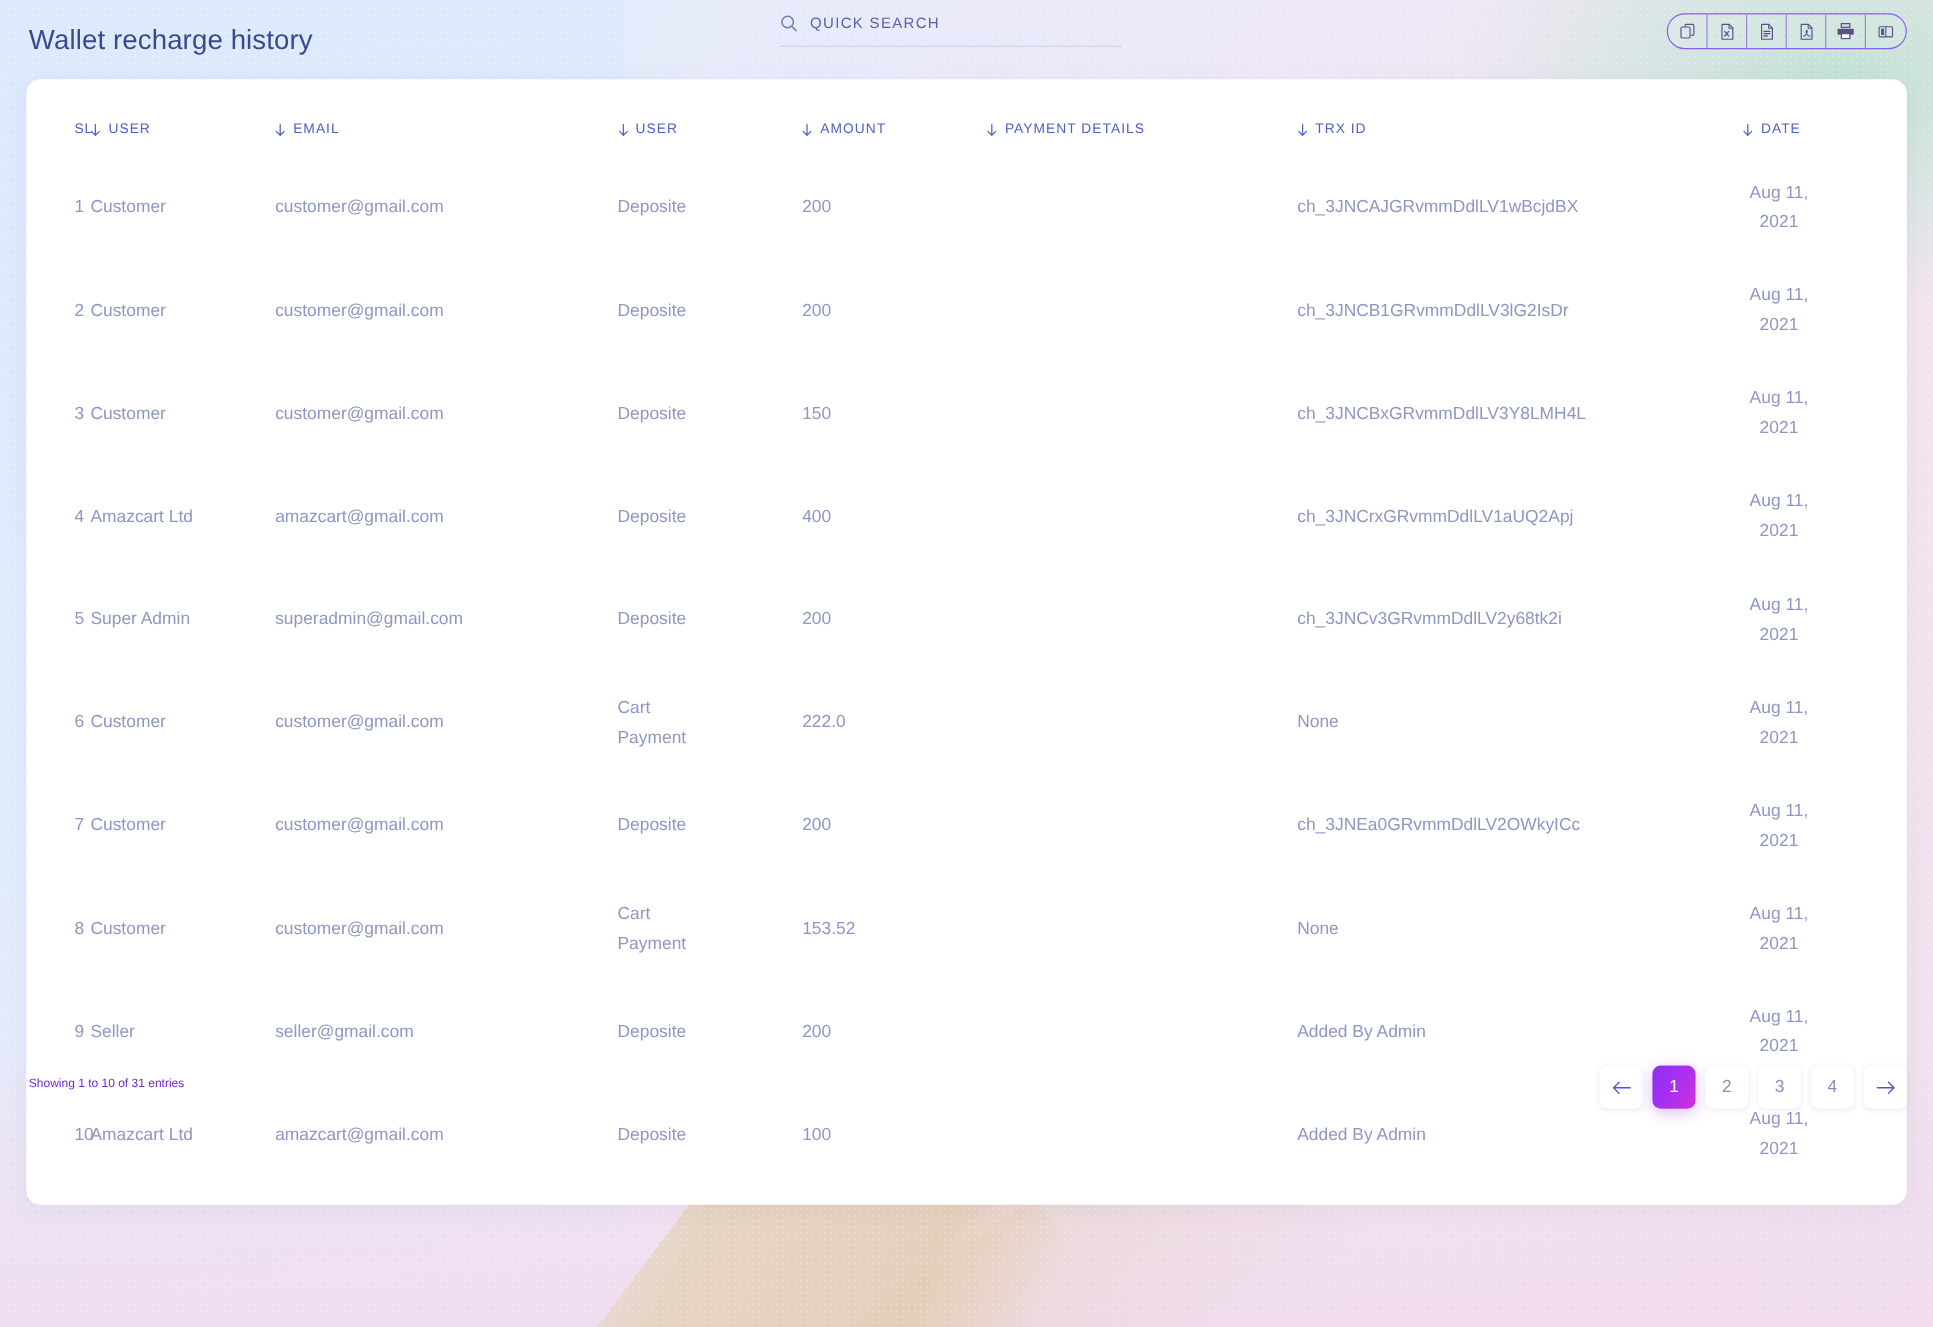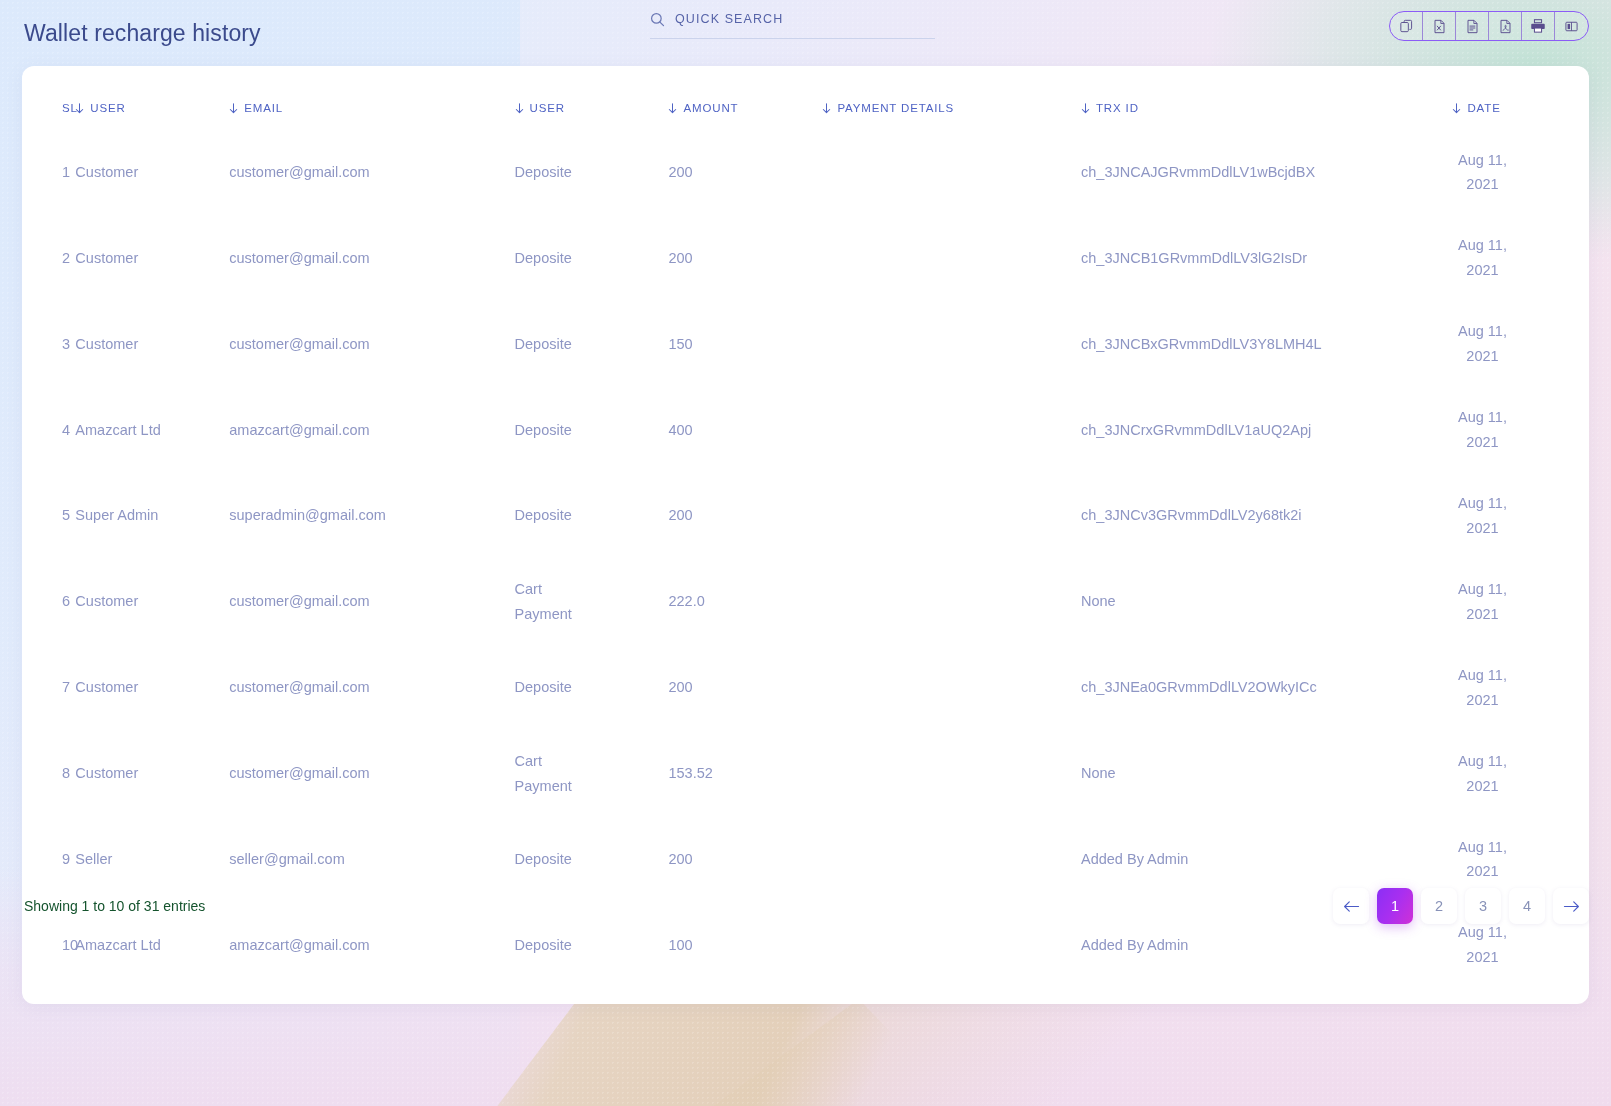--- a/index.html
+++ b/index.html
@@ -201,22 +201,22 @@
 
   
   .footer {
     position: absolute;
     left: 0; right: 0; bottom: 0;
     height: 102px;
   }
   .showing {
     position: absolute;
     left: 24px; top: 38px;
-    font-size: 14px;
-    color: #14532d;
+    font-size: 10px;
+    color: #6d28d9;
   }
   .pager {
     position: absolute;
     right: 22px; top: 28px;
     display: flex;
     gap: 8px;
   }
   .pg {
     width: 36px; height: 36px;
     border-radius: 7px;

